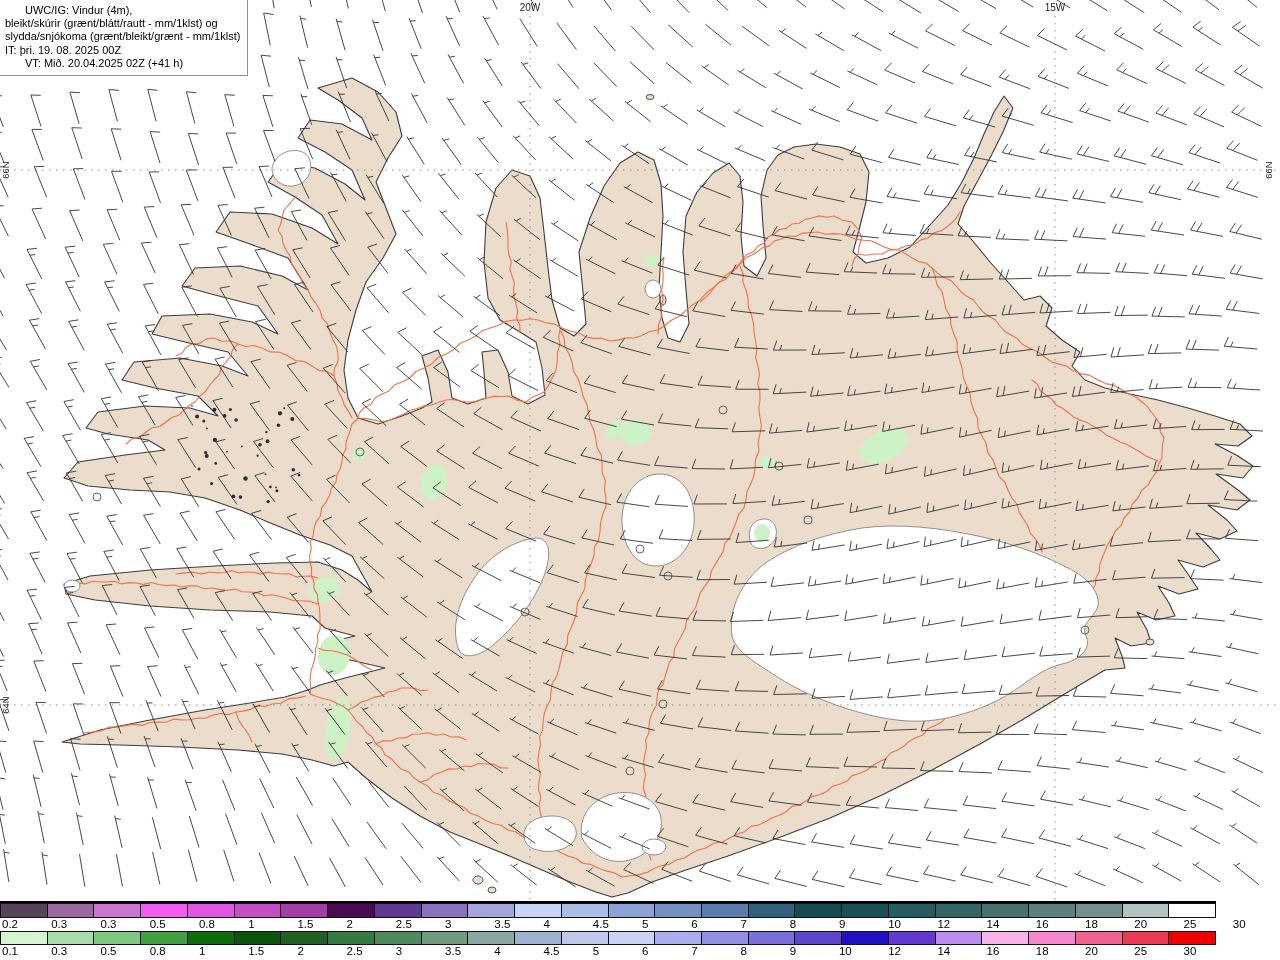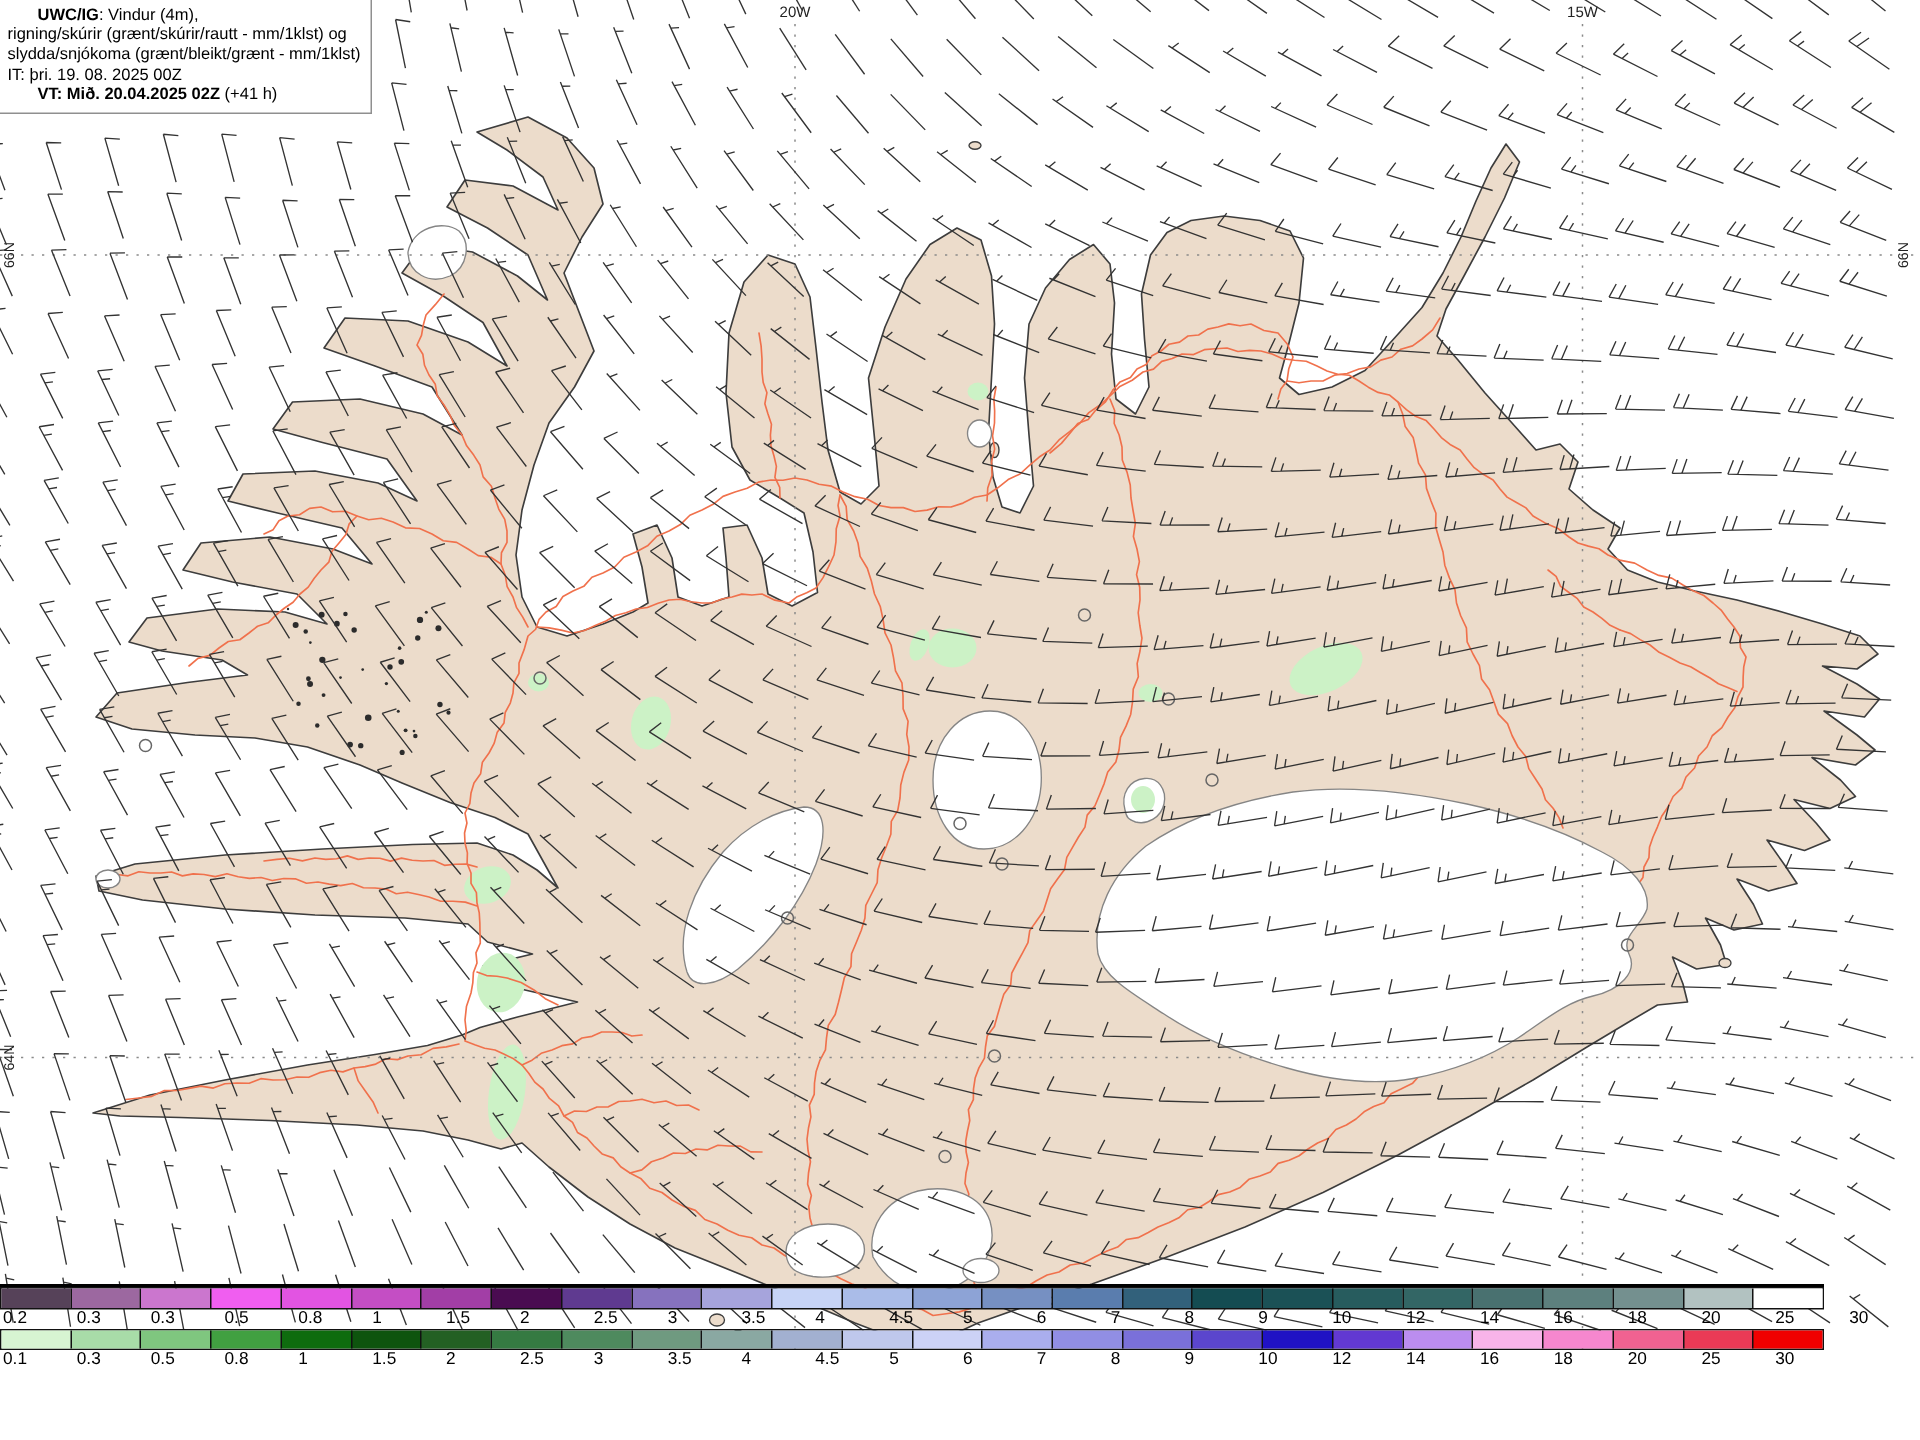--- a/index.html
+++ b/index.html
@@ -2,22 +2,22 @@
 <html><head>
 <meta charset="utf-8">
 <style>
   html,body{margin:0;padding:0;background:#ffffff;}
   .stage{position:relative;width:1280px;height:960px;background:#ffffff;overflow:hidden;
          font-family:"Liberation Sans", sans-serif;}
   #map-svg{position:absolute;left:0;top:0;}
   .title-box{position:absolute;left:0;top:0;background:#ffffff;border:1px solid #8f8f8f;
              border-left:none;border-top:none;padding:4px 7px 5px 5px;z-index:5;
              font-size:11px;line-height:13.2px;color:#000;white-space:nowrap;}
-  .title-box b{font-weight:bold;padding-left:20px;}
-  .colorbars{position:absolute;left:0;top:856px;width:1216px;z-index:6;}
+  .title-box b{font-weight:normal;padding-left:20px;}
+  .colorbars{position:absolute;left:0;top:901px;width:1216px;z-index:6;}
   .cb-sep{height:2px;background:#000;}
   .cb-row{display:flex;height:15px;border:1px solid #111;box-sizing:border-box;}
   .cb-cell{flex:1 1 0;border-left:1px solid #111;}
   .cb-cell:first-child{border-left:none;}
   .cb-labels{position:relative;height:13px;}
   .cb-labels span{position:absolute;top:0;font-size:11.5px;color:#000;line-height:13px;}
   .cb-row2{height:14px;}
 </style>
 </head>
 <body>
@@ -940,21 +940,21 @@
         <path d="M1260.7,733.7L1229.8,722.1M1232.6,723.1L1236.2,719.0" stroke="#333333" stroke-width="0.9" fill="none"></path>
         <path d="M1263.0,772.6L1233.2,758.4M1235.9,759.7L1239.8,755.8" stroke="#333333" stroke-width="0.9" fill="none"></path>
         <path d="M1260.2,806.8L1231.5,790.7M1234.1,792.1L1238.2,788.5" stroke="#333333" stroke-width="0.9" fill="none"></path>
         <path d="M1257.1,843.1L1229.5,825.0M1232.0,826.6L1236.4,823.4" stroke="#333333" stroke-width="0.9" fill="none"></path>
         <path d="M1258.9,884.6L1233.1,864.0M1235.4,865.9L1240.1,863.0" stroke="#333333" stroke-width="0.9" fill="none"></path>
       </g>
     </svg>
 
   <div class="title-box">
     <div><b>UWC/IG</b><span>: Vindur (4m),</span></div>
-    <div>rigning/skúrir (grænt/skúrir/rautt - mm/1klst) og</div>
+    <div>bleikt/skúrir (grænt/blátt/rautt - mm/1klst) og</div>
     <div>slydda/snjókoma (grænt/bleikt/grænt - mm/1klst)</div>
     <div>IT: þri. 19. 08. 2025 00Z</div>
     <div><b>VT: Mið. 20.04.2025 02Z</b><span> (+41 h)</span></div>
   </div>
 
   <div class="colorbars">
     <div class="cb-sep"></div>
     <div class="cb-row" id="rain-cells">
         <div class="cb-cell" style="background: rgb(86, 66, 89);"></div>
         <div class="cb-cell" style="background: rgb(156, 104, 160);"></div>

